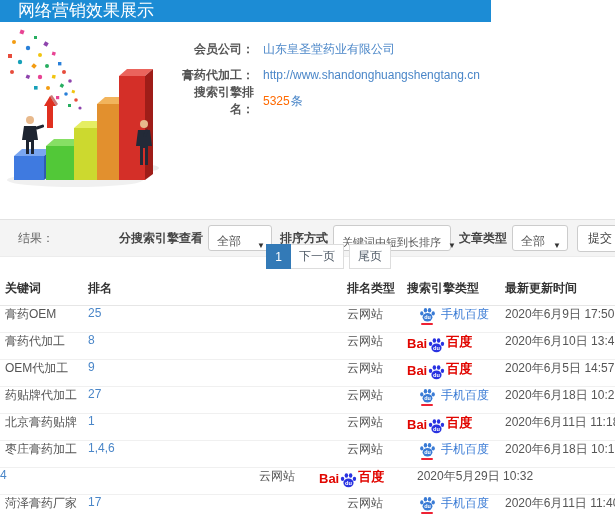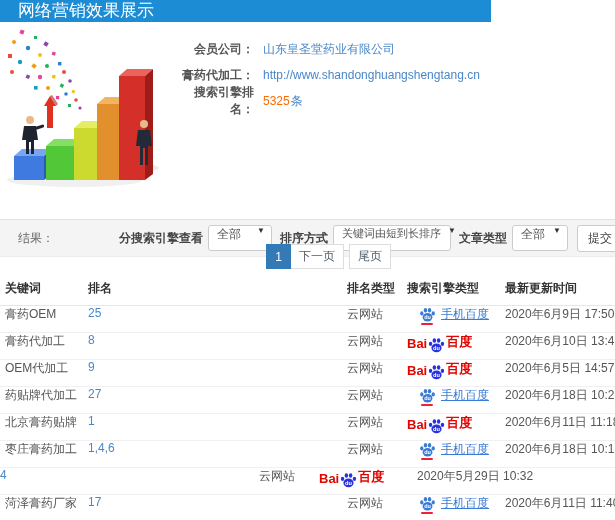--- a/index.html
+++ b/index.html
@@ -24,21 +24,21 @@
   .hl-num { color:var(--highlight,#ff6a00); }
   .hl-unit { color:var(--link,#4a86c8); margin-left:1px; }
 
   
   .filter-bar { position:absolute; left:0; top:194px; width:615px; height:38px;
     background:#f4f4f4; border-top:1px solid #e2e2e2; border-bottom:1px solid #ececec;
     display:flex; align-items:center; justify-content:flex-end;margin-top:25px; }
   .result-label { position:absolute; left:18px; color:#666; }
   .flt-label { font-weight:bold; color:#444; margin:0 5px 0 8px; white-space:nowrap; }
   .sel { height:26px; background:#fff; border:1px solid #ccc; border-radius:3px;
-    display:inline-flex; align-items:flex-start; padding:0 6px 0 8px; color:#555;
+    display:inline-flex; align-items:flex-end; padding:0 6px 0 8px; color:#555;
     cursor:pointer; white-space:nowrap; }
   .sel .caret { margin-left:7px; font-size:8px; color:#333; }
   .sel-engine { width:64px; justify-content:space-between; }
   .sel-sort   { width:118px; justify-content:space-between; font-size:11px; }
   .sel-article{ width:56px; justify-content:space-between; }
   .submit-btn { height:27px; min-width:46px; margin-left:9px; margin-right:-8px;
     background:#fff; border:1px solid #ccc; border-radius:3px; color:#444;
     font-size:12px; cursor:pointer; padding:0 10px; }
 
   
@@ -57,21 +57,21 @@
   .trow.head { height:26px; font-weight:bold; color:#333; border-bottom:1px solid #e6e6e6; }
   .c-kw   { width:88px; padding-left:5px; flex:0 0 88px; white-space:nowrap; overflow:hidden; }
   .c-rank { width:259px; flex:0 0 259px; }
   .c-rt   { width:60px; flex:0 0 60px; }
   .c-eng  { width:98px; flex:0 0 98px; display:flex; align-items:center; }
   .trow.head .c-eng { display:block; }
   .c-time { flex:1; white-space:nowrap; }
   .rank-link { color:var(--link,#4a86c8); cursor:pointer; text-decoration:none; }
 
   
-  .eng-mobile { display:inline-flex; align-items:center; margin-left:12px; color:var(--mobile-blue,#3a7bd5);text-decoration:underline; }
+  .eng-mobile { display:inline-flex; align-items:center; margin-left:12px; color:var(--mobile-blue,#3a7bd5); }
   .eng-mobile .pawwrap { position:relative; width:17px; height:15px; margin-right:5px; }
   .eng-mobile .pawwrap::after { content:""; position:absolute; left:2px; bottom:-3px;
     width:12px; height:2px; background:#e23; border-radius:1px; }
   .eng-baidu { display:inline-flex; align-items:flex-end; color:var(--baidu-red,#e10601);
     font-weight:bold; font-size:13px; }
   .eng-baidu .pawwrap { width:17px; height:16px; margin:0 0 0 1px; position:relative; top:2px; }
   .eng-baidu .bai { font-style:normal; letter-spacing:0; }
   .eng-baidu .du-cn { margin-left:1px; }
   .paw-svg { width:100%; height:100%; display:block; }
   .paw-svg .pad { fill:currentColor; }

